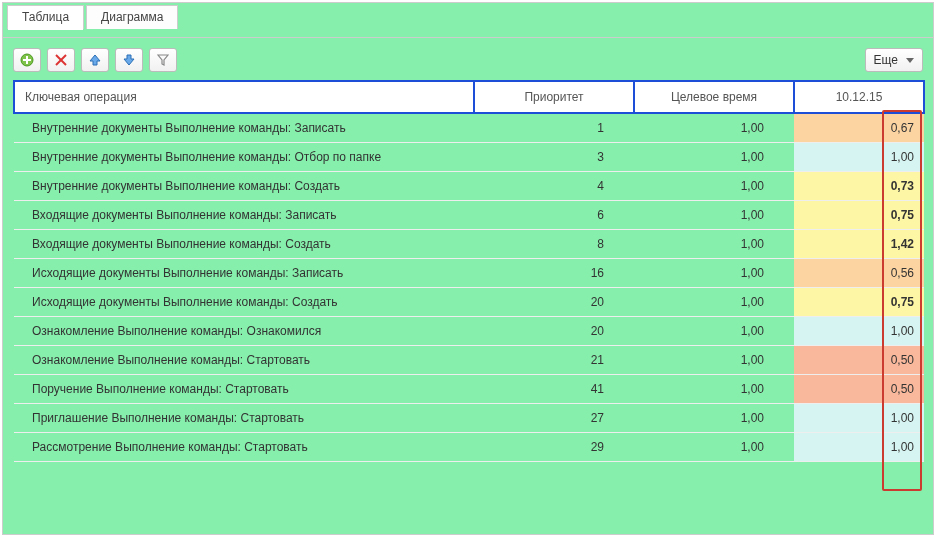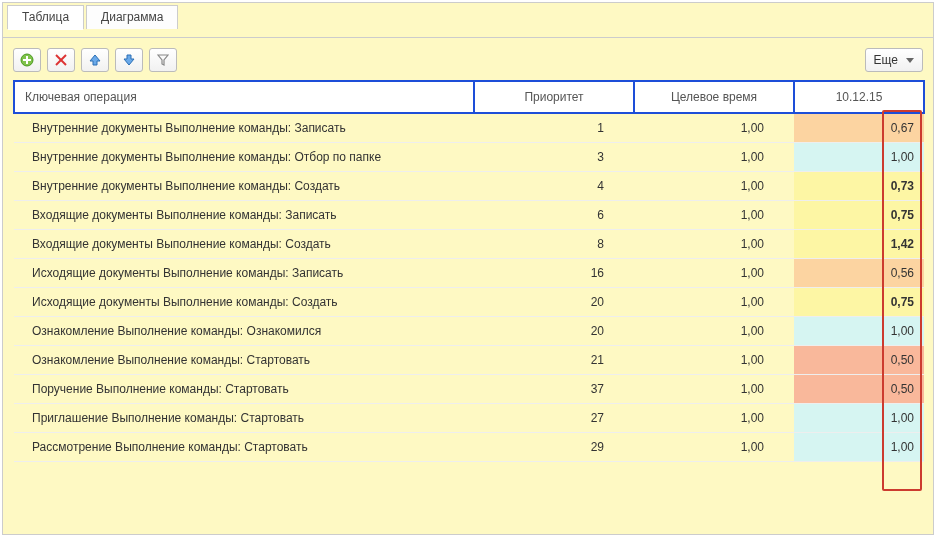--- a/index.html
+++ b/index.html
@@ -9,21 +9,21 @@
     font-family: Arial, sans-serif;
     font-size: 12px;
     background: #fff;
     color: #333;
   }
   .panel {
     border: 1px solid #ccc;
     width: 932px;
     height: 533px;
     position: relative;
-    background: #fef9c3;
+    background: #86efac;
   }
   .tabs {
     display: flex;
     align-items: flex-end;
     height: 26px;
     padding-left: 4px;
   }
   .tab {
     padding: 4px 14px 5px 14px;
     border: 1px solid #ccc;
@@ -252,21 +252,21 @@
               <td class="cell-val val-cyan">1,00</td>
             </tr>
             <tr>
               <td class="cell-op">Ознакомление Выполнение команды: Стартовать</td>
               <td class="cell-num">21</td>
               <td class="cell-num">1,00</td>
               <td class="cell-val val-red">0,50</td>
             </tr>
             <tr>
               <td class="cell-op">Поручение Выполнение команды: Стартовать</td>
-              <td class="cell-num">37</td>
+              <td class="cell-num">41</td>
               <td class="cell-num">1,00</td>
               <td class="cell-val val-red">0,50</td>
             </tr>
             <tr>
               <td class="cell-op">Приглашение Выполнение команды: Стартовать</td>
               <td class="cell-num">27</td>
               <td class="cell-num">1,00</td>
               <td class="cell-val val-cyan">1,00</td>
             </tr>
             <tr>

